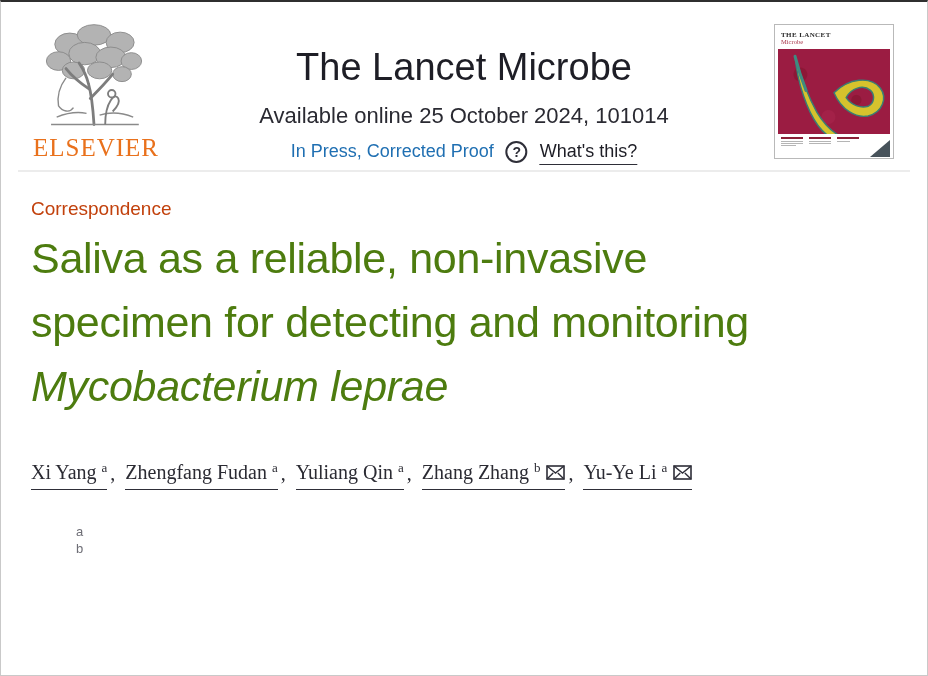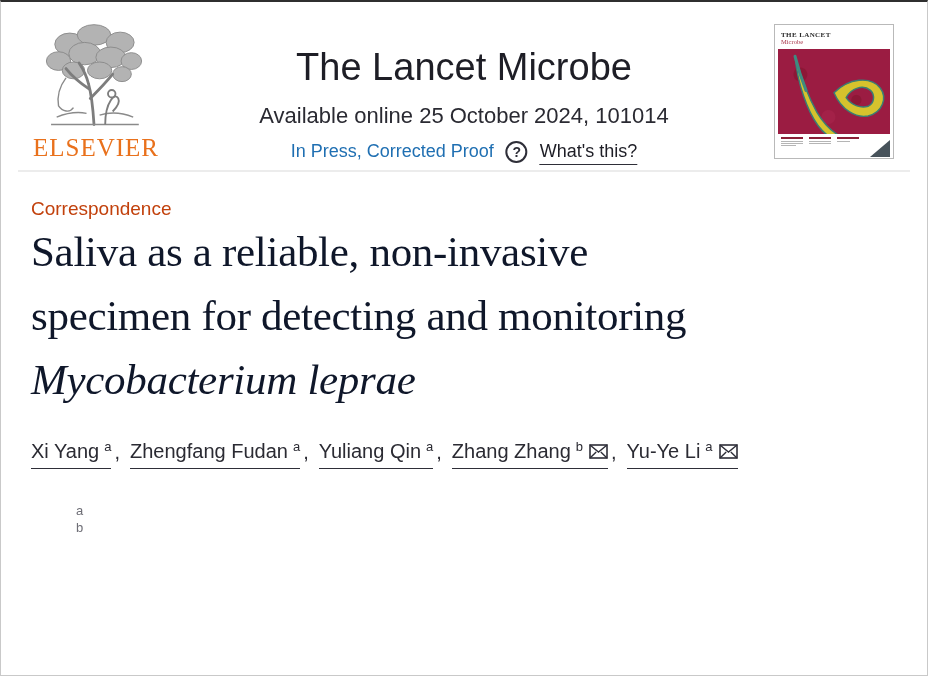--- a/index.html
+++ b/index.html
@@ -63,27 +63,27 @@
   }
   .cover-corner span { position:absolute; right:2px; bottom:2px; font-size:5px; color:#fff; }
 
   
   .divider { border:none; height:2px; background:#ececec; margin:0 17px; }
 
   
   .article { padding:26px 30px 0 30px; }
   .article-type { font-size:19px; color:#c2410c; }
   .paper-title {
-    font-family:Liberation Serif, serif; font-weight:400;
-    font-size:43px; line-height:64px; color:#0f172a; 
+    font-family:Liberation Sans, sans-serif; font-weight:400;
+    font-size:43px; line-height:64px; color:#4d7c0f; margin-top:6px;
     letter-spacing:-0.3px;
   }
   .paper-title .it { font-style:italic; }
 
-  .authors { margin-top:28px; font-size:20px; color:#2b2b33; display:flex; align-items:flex-end; flex-wrap:wrap; }
+  .authors { margin-top:43px; font-size:20px; color:#2b2b33; display:flex; align-items:flex-end; flex-wrap:wrap;font-family:Liberation Serif, serif; }
   .author {
     text-decoration:none; color:#2b2b33; border-bottom:1.6px solid #2e2e38;
     padding-bottom:5px; cursor:pointer; display:inline-flex; align-items:baseline;
   }
   .author sup { font-size:13px; position:relative; top:-7px; margin-left:5px; }
   .sep { margin:0 10px 0 3px; padding-bottom:5px; }
   .env { width:19px; height:15px; margin-left:6px; position:relative; top:1px; }
 
   .affils { margin-top:32px; }
   .affil-row { display:flex; margin-top:2px; }

